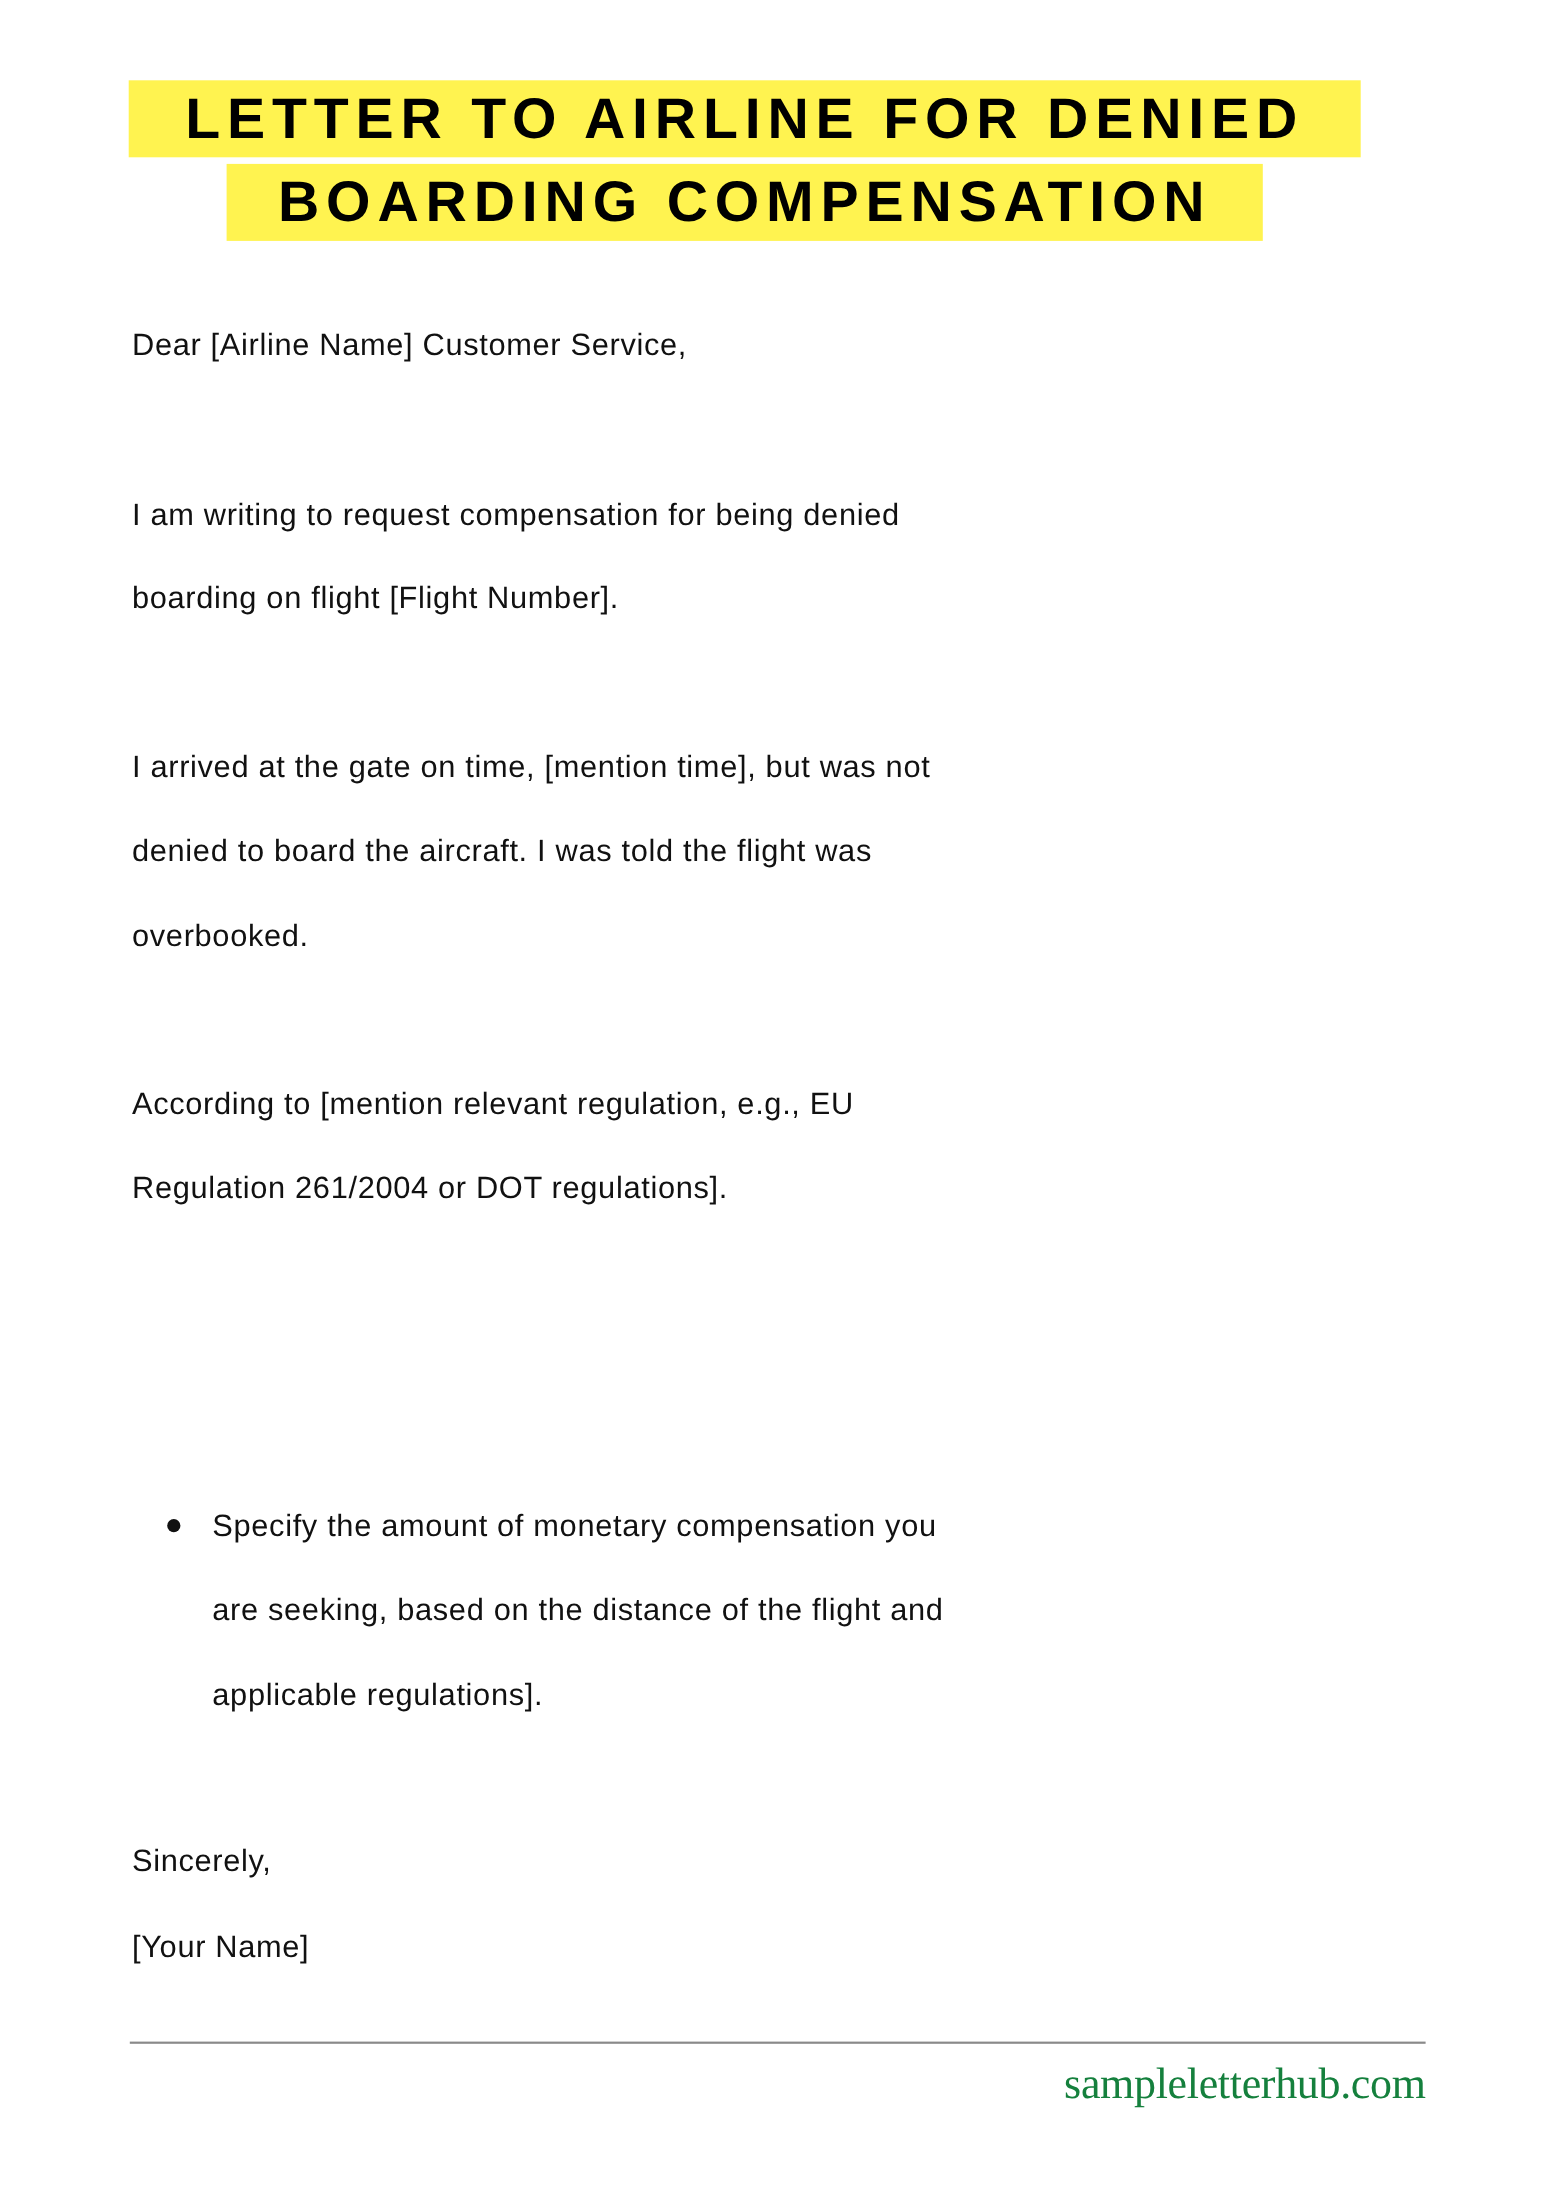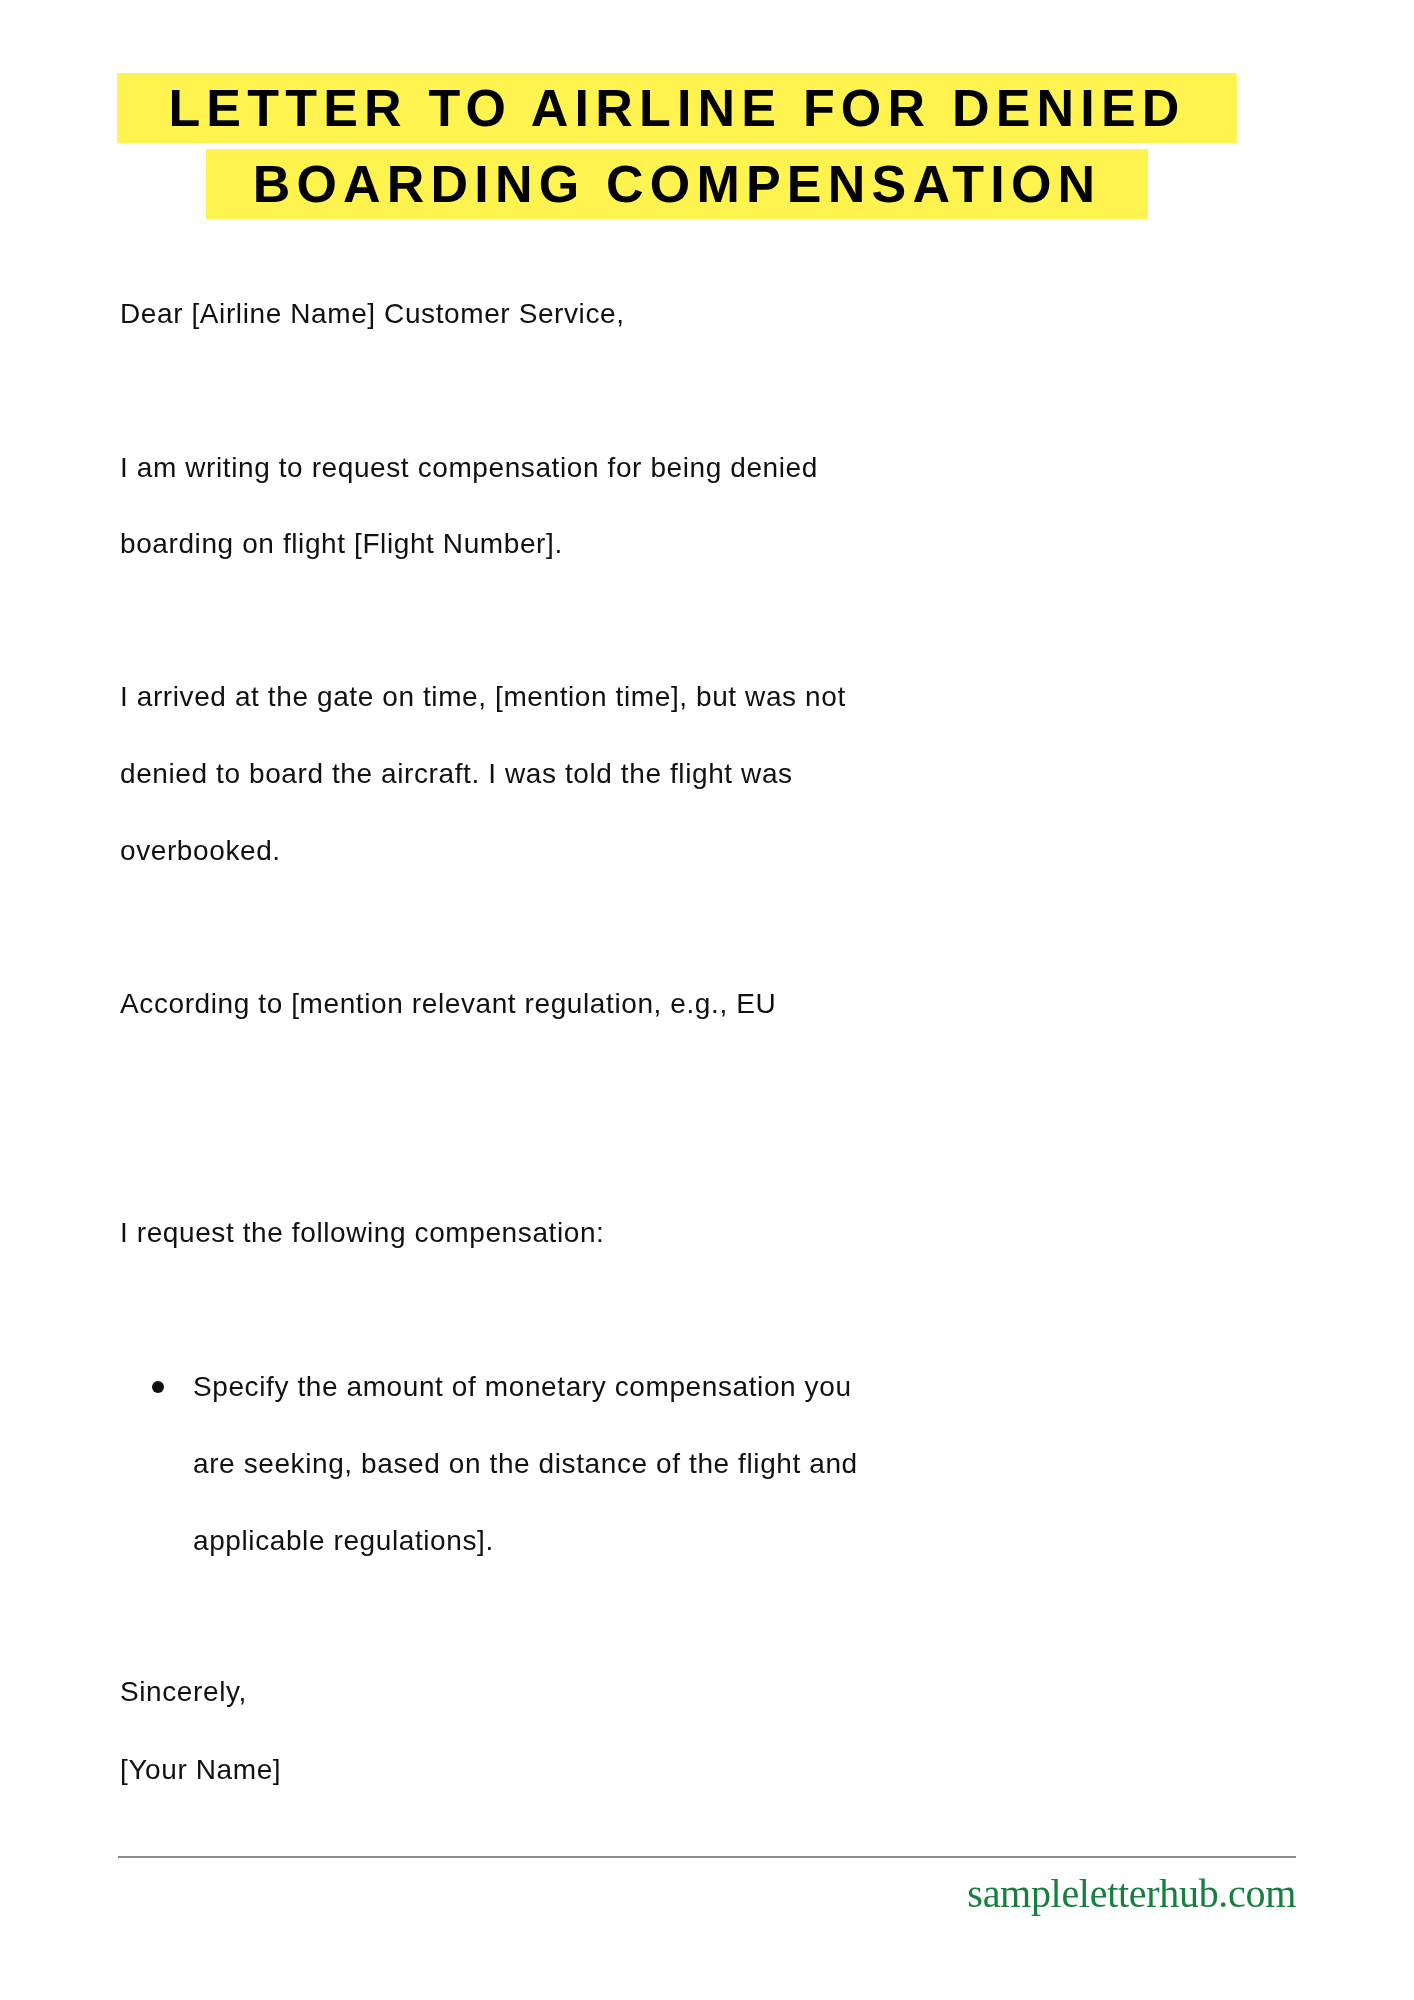--- a/index.html
+++ b/index.html
@@ -73,22 +73,22 @@
   <div class="body-line" style="top:290px">Dear [Airline Name] Customer Service,</div>
 
   <div class="body-line" style="top:444px">I am writing to request compensation for being denied</div>
   <div class="body-line" style="top:520px">boarding on flight [Flight Number].</div>
 
   <div class="body-line" style="top:673px">I arrived at the gate on time, [mention time], but was not</div>
   <div class="body-line" style="top:750px">denied to board the aircraft. I was told the flight was</div>
   <div class="body-line" style="top:827px">overbooked.</div>
 
   <div class="body-line" style="top:980px">According to [mention relevant regulation, e.g., EU</div>
+  <div class="body-line" style="top:1056px">Regulation 261/2004 or DOT regulations].</div>
 
-  <div class="body-line" style="top:1209px">I request the following compensation:</div>
 
   <div class="bullet-dot" style="top:1381px"></div>
   <div class="body-line indent" style="top:1363px">Specify the amount of monetary compensation you</div>
   <div class="body-line indent" style="top:1440px">are seeking, based on the distance of the flight and</div>
   <div class="body-line indent" style="top:1517px">applicable regulations].</div>
 
   <div class="body-line" style="top:1668px">Sincerely,</div>
   <div class="body-line" style="top:1746px">[Your Name]</div>
 
   <div class="divider"></div>

